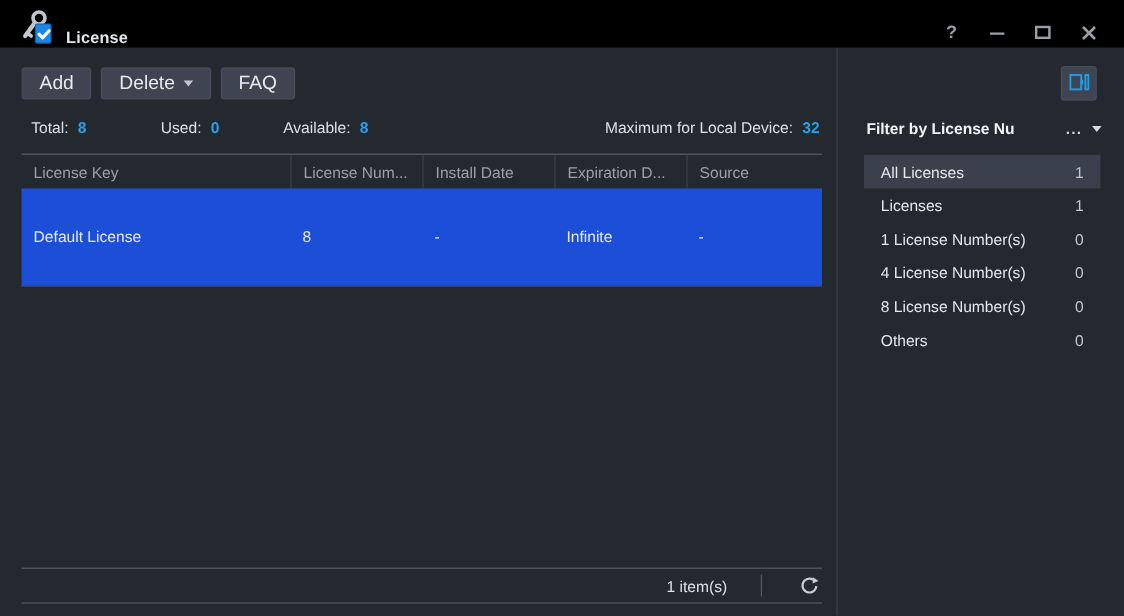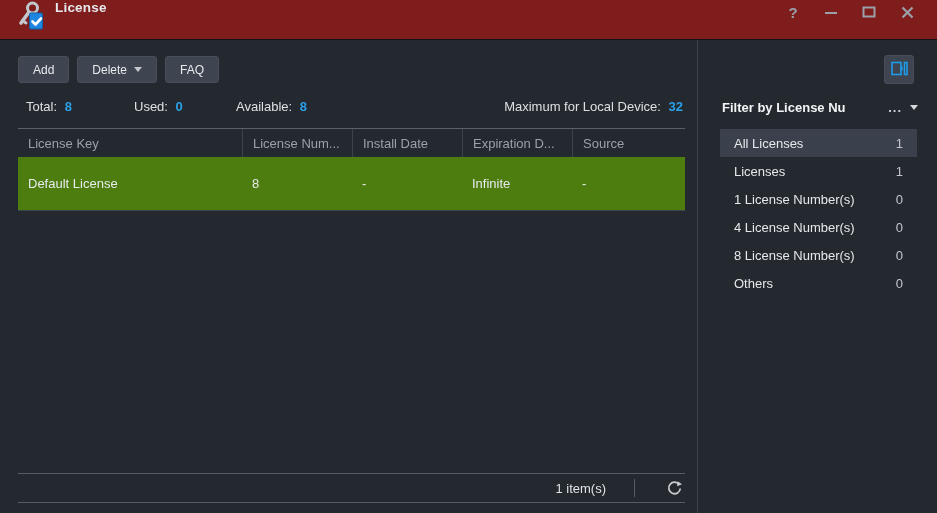--- a/index.html
+++ b/index.html
@@ -8,38 +8,38 @@
     font-family:"Liberation Sans", sans-serif;
     font-size:13px;
     background:#24282f;
     color:#e8ebee;
     position:relative;
   }
 
   
   .titlebar {
     position:absolute; top:0; left:0; width:937px; height:40px;
-    background:#7f1d1d;
-    display:flex; align-items:flex-start;
+    background:#000000;
+    display:flex; align-items:flex-end;
     border-bottom:1px solid #101216;
   }
   .titlebar .app-icon { margin-left:16px; width:30px; height:32px; display:flex; align-items:center; }
   .titlebar .title { margin-left:9px; font-weight:bold; font-size:13.5px; color:#e4e7eb; letter-spacing:.2px; }
   .win-controls { margin-left:auto; display:flex; align-items:center; gap:14px; padding-right:18px; }
   .win-btn {
     width:24px; height:24px; display:flex; align-items:center; justify-content:center;
     color:#9aa0a8; cursor:pointer; font-size:15px; font-weight:bold;
   }
 
   
   .toolbar { position:absolute; top:56px; left:18px; display:flex; gap:8px; }
   .tb-btn {
     height:27px; padding:0 14px; display:flex; align-items:center; gap:7px;
     background:#3e4450; border:1px solid #474d59; border-radius:3px;
-    color:#e8ebee; font-size:12px; cursor:pointer; white-space:nowrap;
+    color:#e8ebee; font-size:16px; cursor:pointer; white-space:nowrap;
   }
   .caret-down {
     width:0; height:0; border-left:4px solid transparent; border-right:4px solid transparent;
     border-top:5px solid #c3c7cd;
   }
   .panel-toggle {
     position:absolute; top:55px; left:884px; width:30px; height:29px;
     background:#3e4450; border:1px solid #474d59; border-radius:3px;
     display:flex; align-items:center; justify-content:center; cursor:pointer;
   }
@@ -58,21 +58,21 @@
   .grid-header {
     display:flex; height:29px; border-top:1px solid #5a6069;
     color:#9ba1a9;
   }
   .grid-header .cell {
     display:flex; align-items:center; padding-left:10px; cursor:pointer;
     border-left:1px solid #3d434b; overflow:hidden; white-space:nowrap;
   }
   .grid-header .cell:first-child { border-left:none; }
   .grid-row {
-    display:flex; height:54px; background:#4d7c0f; cursor:pointer;
+    display:flex; height:82px; background:#1d4ed8; cursor:pointer;
     border-bottom:1px solid #3c434d;
   }
   .grid-row .cell {
     display:flex; align-items:center; padding-left:10px;
     color:#e8ebee; white-space:nowrap; overflow:hidden;
   }
   .c0 { width:224px; } .c1 { width:110px; } .c2 { width:110px; }
   .c3 { width:110px; } .c4 { width:113px; }
 
   

